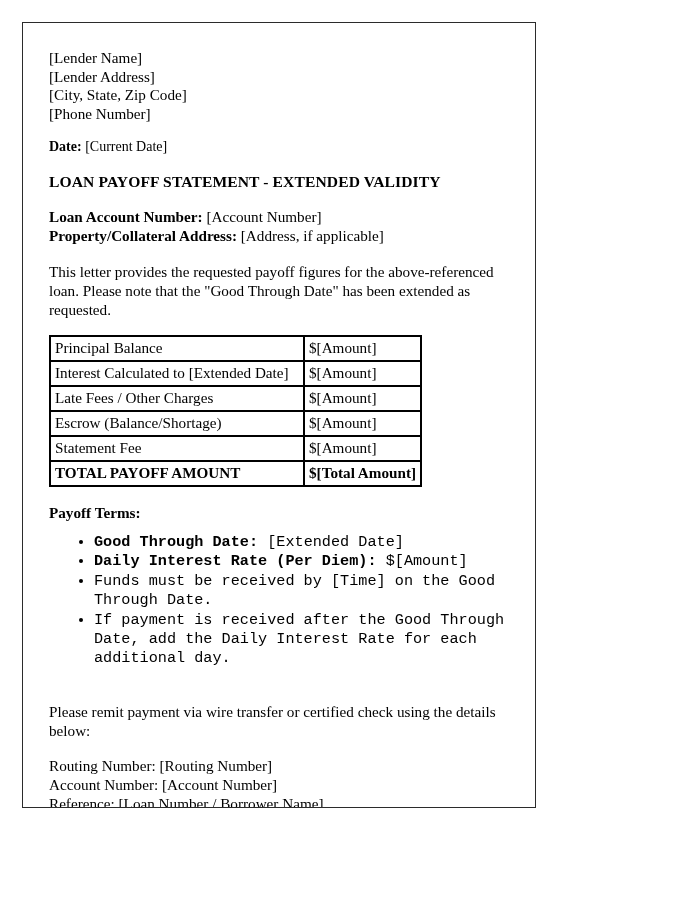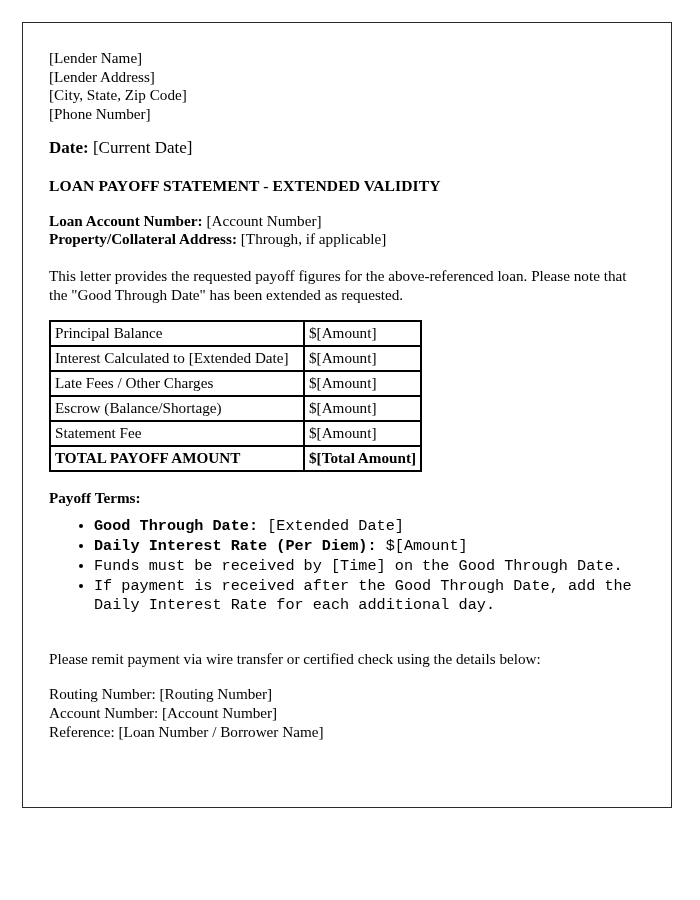--- a/index.html
+++ b/index.html
@@ -12,42 +12,42 @@
     height: 900px;
     overflow: hidden;
     font-family: "Liberation Serif", "DejaVu Serif", serif;
     color: #000000;
   }
 
   .page-frame {
     position: absolute;
     left: 22px;
     top: 22px;
-    width: 650px;
+    width: 514px;
     height: 786px;
     border: 1px solid #2b2b2b;
     box-sizing: border-box;
     overflow: hidden;
     background: #ffffff;
   }
 
   .page-body {
     padding: 26px 26px 0 26px;
     font-size: 15.2px;
     line-height: 1.22;
   }
 
   .addr-block div {
     white-space: nowrap;
   }
 
   .spacer-sm { height: 15px; }
   .spacer-md { height: 17px; }
 
-  .date-line { font-size: 17px; }
+  .date-line { font-size: 14px; }
   .date-line .lbl { font-weight: bold; }
 
   .doc-title {
     font-weight: bold;
     font-size: 15.6px;
     letter-spacing: 0.1px;
     white-space: nowrap;
   }
 
   .party-block div { white-space: nowrap; }
@@ -131,21 +131,21 @@
 
     <div class="spacer-md"></div>
 
     <div class="party-block">
       <div>
         <span class="lbl">Loan Account Number:</span>
         <span>[Account Number]</span>
       </div>
       <div>
         <span class="lbl">Property/Collateral Address:</span>
-        <span>[Through, if applicable]</span>
+        <span>[Address, if applicable]</span>
       </div>
     </div>
 
     <div class="spacer-md"></div>
 
     <div class="intro-par">This letter provides the requested payoff figures for the above-referenced loan. Please note that the "Good Through Date" has been extended as requested.</div>
 
     <table class="payoff">
       <tbody>
         <tr>

